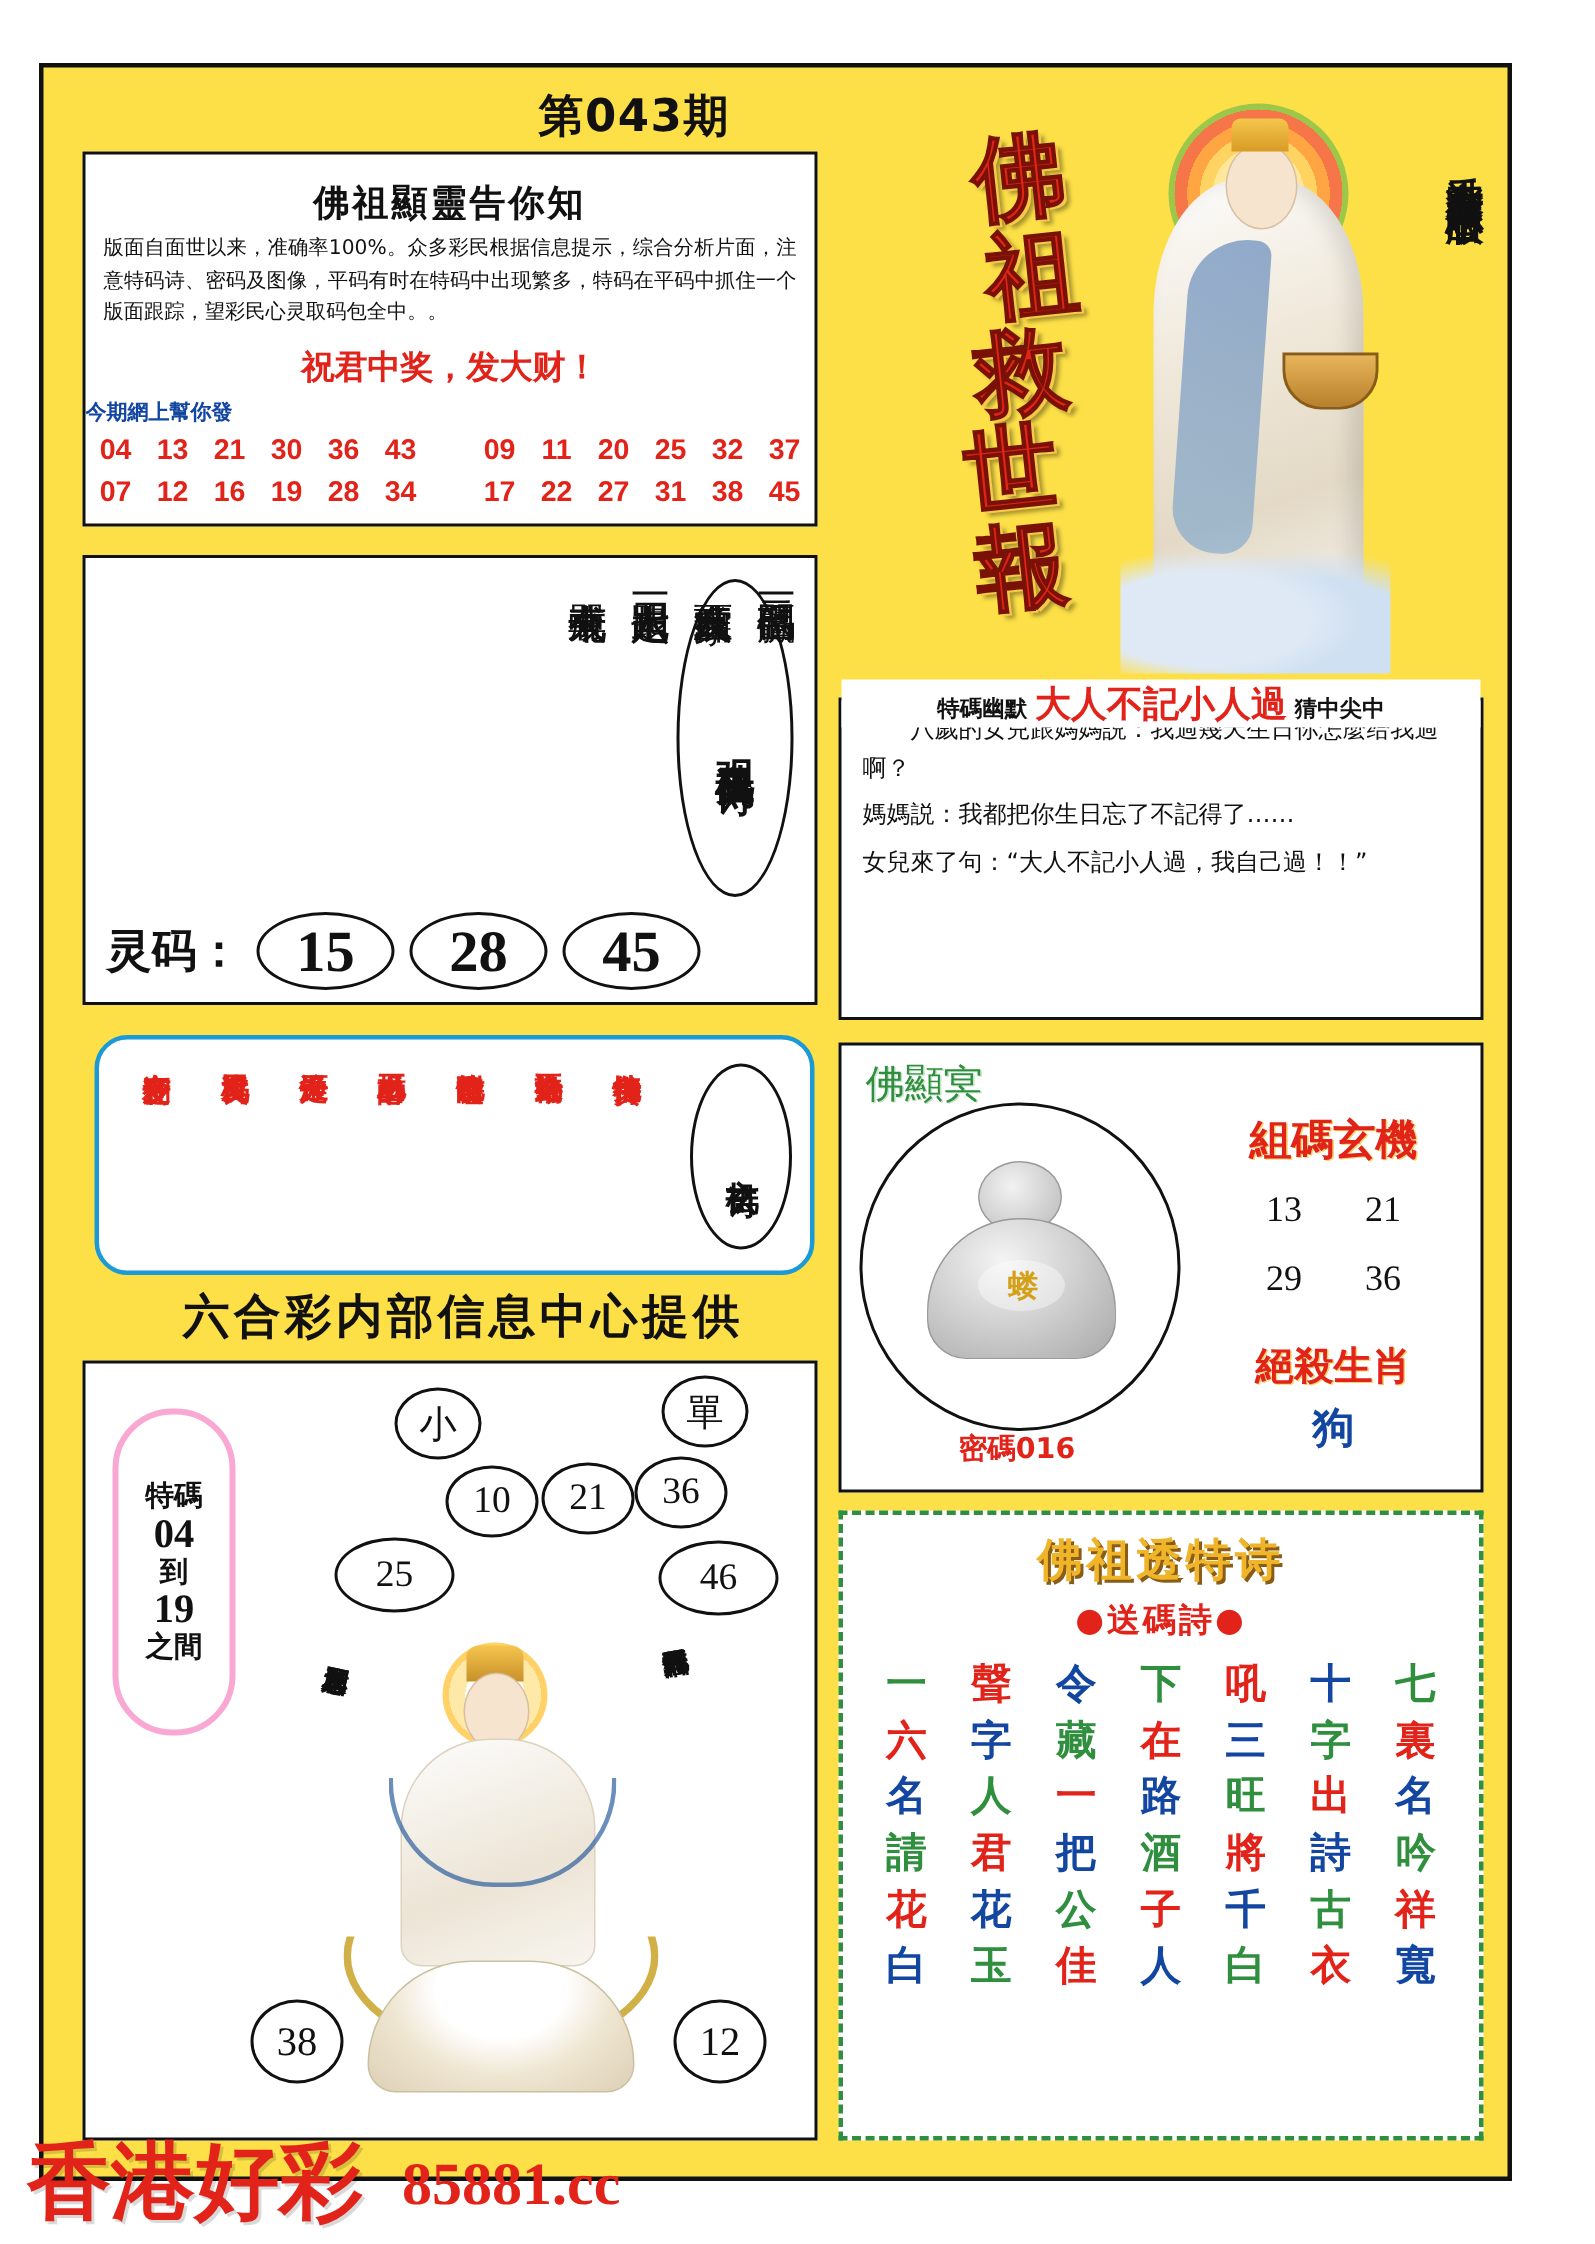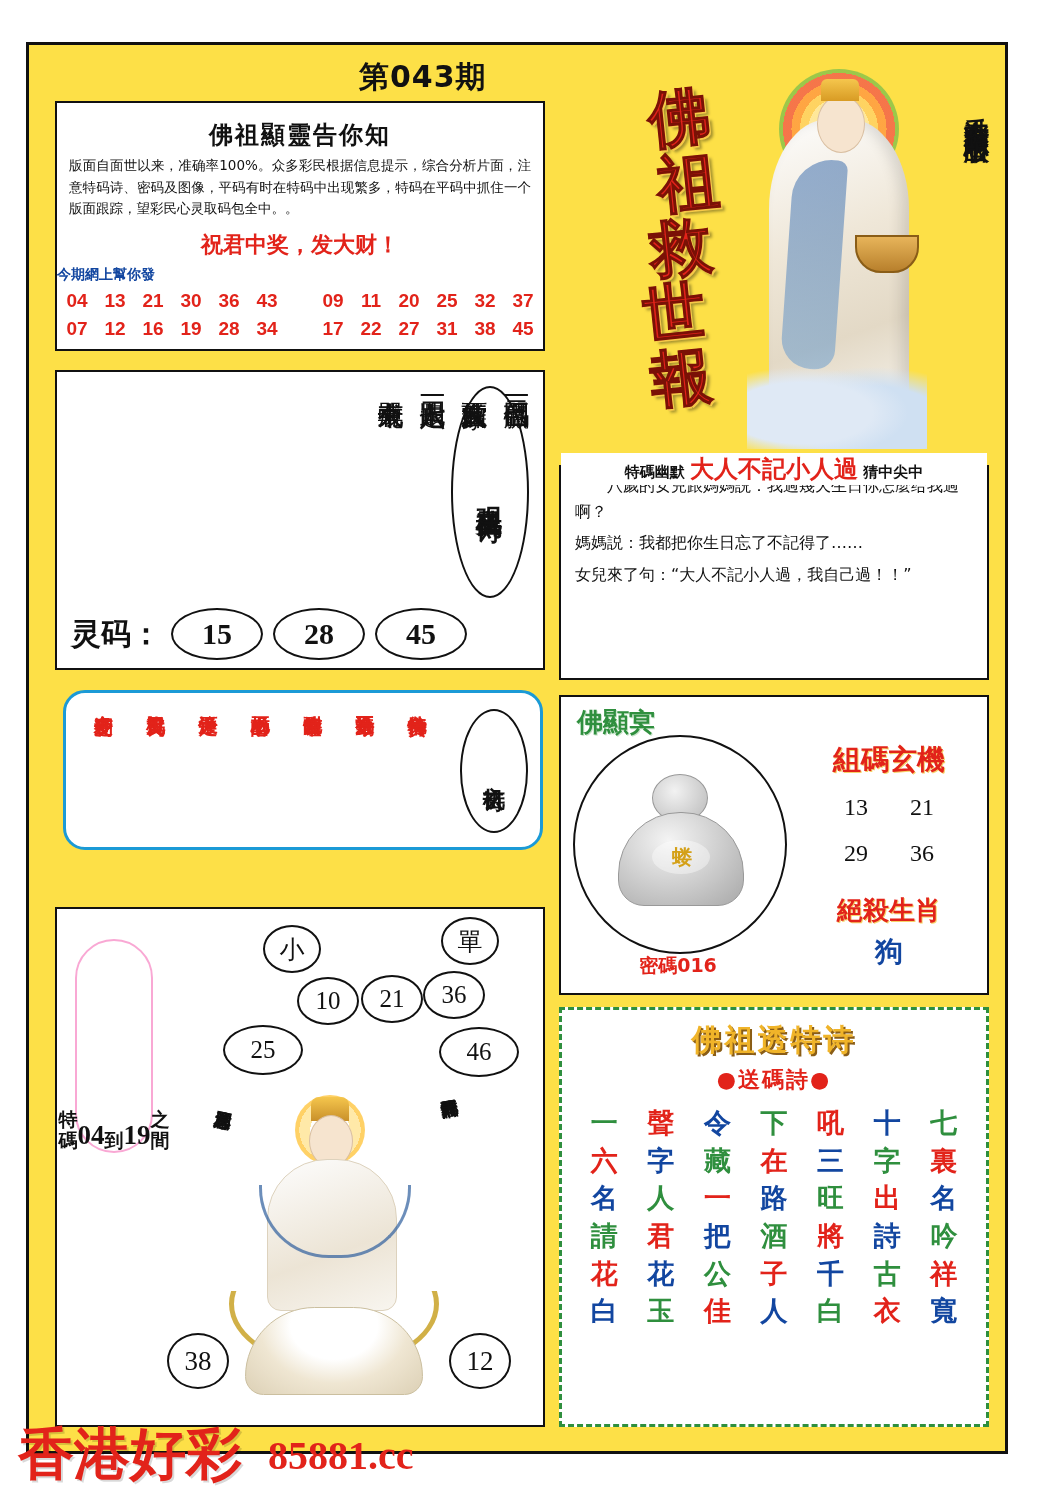--- a/index.html
+++ b/index.html
@@ -141,21 +141,21 @@
   .lingma{
     position:absolute;left:14px;bottom:8px;display:flex;align-items:center;gap:10px;
   }
   .lingma .lbl{
     font-size:30px;font-weight:bold;color:#111;
     font-family:"DejaVu Serif","Liberation Serif",serif;
   }
   .lingma .ball{
     width:88px;height:48px;border:2px solid #111;border-radius:50%;
     display:flex;align-items:center;justify-content:center;
-    font-size:30px;font-weight:bold;color:#111;
+    font-size:39px;font-weight:bold;color:#111;
     font-family:"Liberation Serif",serif;
   }
   
   .xuanji{
     position:absolute;left:34px;top:645px;width:480px;height:160px;
     border:3px solid #1b9ad6;border-radius:22px;box-sizing:border-box;
     background:#fff;
   }
   .xj-cols{
     position:absolute;left:12px;top:8px;right:96px;bottom:8px;
@@ -181,22 +181,22 @@
     font-size:31px;font-weight:bold;color:#111;letter-spacing:3px;
     font-family:"DejaVu Serif","Liberation Serif",serif;
   }
   
   .bigbox{
     position:absolute;left:26px;top:862px;width:490px;height:520px;
     border:2px solid #111;box-sizing:border-box;background:#fff;overflow:hidden;
   }
   .tm-oval{
     position:absolute;left:18px;top:30px;width:74px;height:210px;
-    border:2px solid #f9a8d4;border-radius:40px;
-    display:flex;flex-direction:row;align-items:flex-end;justify-content:center;
+    border:4px solid #f9a8d4;border-radius:40px;
+    display:flex;flex-direction:column;align-items:center;justify-content:center;
     line-height:1.1;
   }
   .tm-oval .s{font-size:19px;color:#111;font-weight:bold;}
   .tm-oval .n{font-size:27px;color:#111;font-weight:bold;font-family:"Liberation Serif",serif;}
   .ball-o{
     position:absolute;border:2px solid #111;border-radius:50%;
     display:flex;align-items:center;justify-content:center;
     font-size:25px;color:#111;background:#fff;font-family:"Liberation Serif",serif;
   }
   .b-small{width:54px;height:44px;}
@@ -241,21 +241,21 @@
   .humour p{
     margin:6px 14px;font-size:16px;line-height:1.6;color:#111;
   }
   .humour p.indent{text-indent:2em;}
   
   .zuma{
     position:absolute;left:530px;top:650px;width:430px;height:300px;
     border:2px solid #111;box-sizing:border-box;background:#fff;
   }
   .zuma-title{
-    position:absolute;left:16px;top:8px;font-size:26px;font-weight:bold;color:#2f8f3e;
+    position:absolute;left:16px;top:8px;font-size:26px;font-weight:normal;color:#2f8f3e;
     font-family:"DejaVu Serif","Liberation Serif",serif;
     text-shadow:1px 1px 0 #c7e3c9;
   }
   .budoval{
     position:absolute;left:12px;top:38px;width:210px;height:215px;
     border:2px solid #111;border-radius:50%;
     display:flex;align-items:center;justify-content:center;overflow:hidden;background:#fff;
   }
   .buddha{
     position:relative;width:160px;height:150px;
@@ -431,20 +431,21 @@
       <div class="xj-col">出场五心醉</div>
       <div class="xj-col">铮铮走天涯</div>
       <div class="xj-col">良机皆无冯</div>
       <div class="xj-col">奔利多变迁</div>
     </div>
     <div class="xj-label">
       <span>玄机诗</span>
     </div>
   </div>
 
+  <div class="centerbanner">六合彩内部信息中心提供</div>
 
   <div class="bigbox">
     <div class="tm-oval">
       <div class="s">特碼</div>
       <div class="n">04</div>
       <div class="s">到</div>
       <div class="n">19</div>
       <div class="s">之間</div>
     </div>
 

